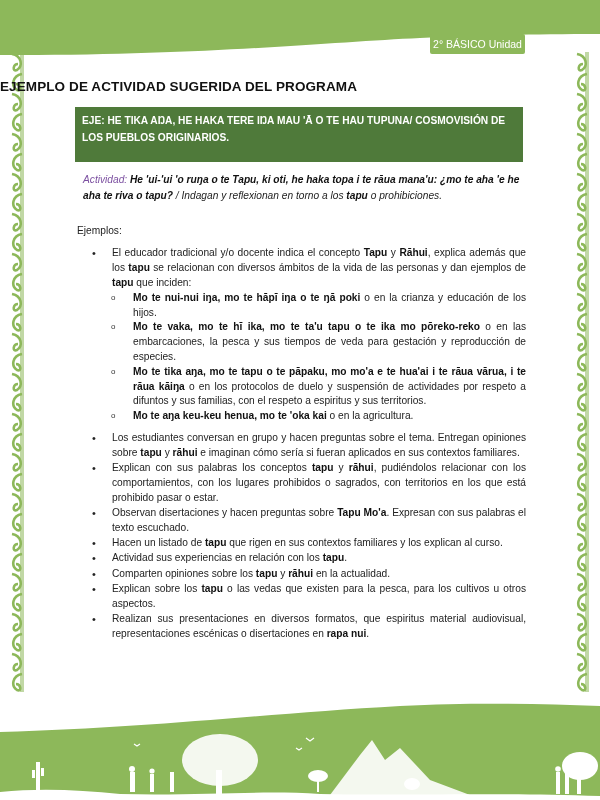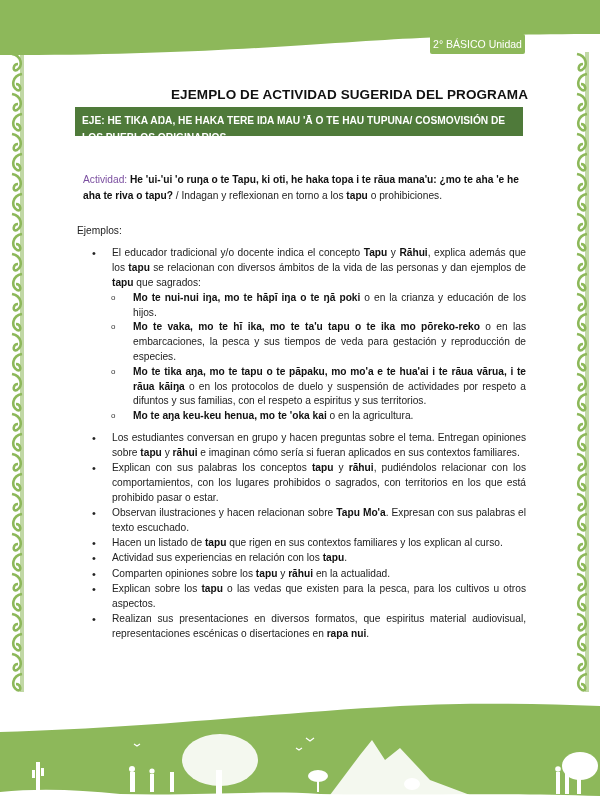--- a/index.html
+++ b/index.html
@@ -14,32 +14,32 @@
     background: #8db85a; color: #ffffff; font-size: 10.5px; line-height: 20px;
     text-align: center; border-radius: 2px;
   }
   .badge-stem { position: absolute; left: 501px; top: 28px; width: 2px; height: 8px; background: #8db85a; }
 
   .border-strip { position: absolute; top: 52px; width: 14px; height: 640px; }
   .border-left { left: 10px; }
   .border-right { left: 575px; }
 
   .title {
-    position: absolute; left: 0; width: 528px; top: 87px; text-align: right;
+    position: absolute; left: 0; width: 528px; top: 79px; text-align: left;
     font-weight: bold; font-size: 13.5px; color: #111; letter-spacing: 0.1px;
   }
   .eje-box {
-    position: absolute; left: 75px; top: 107px; width: 448px; height: 29px;
+    position: absolute; left: 75px; top: 107px; width: 448px; height: 55px;
     background: #4f7a3a; color: #ffffff; font-weight: bold; font-size: 10.2px;
     line-height: 17px; padding: 5px 4px 0 7px;
   }
 
   .activity {
     position: absolute; left: 83px; top: 172px; width: 440px;
-    font-size: 10.2px; line-height: 15.5px; color: #222;
+    font-size: 10.2px; line-height: 15.5px; color: #222; font-style: italic;
   }
   .activity .lbl { color: #7b4fa0; }
   .activity b { color: #111; }
 
   .ejemplos { position: absolute; left: 77px; top: 225px; font-size: 10.2px; color: #222; text-align: right; }
 
   .list1 { position: absolute; left: 92px; top: 246px; width: 434px; }
   .list2 { position: absolute; left: 92px; top: 431px; width: 434px; }
   .b-item { position: relative; padding-left: 20px; font-size: 10.2px; line-height: 14.8px; text-align: justify; margin-bottom: 0.5px; }
   .b-item .dot { position: absolute; left: 0; top: 0; font-size: 11px; }
@@ -81,21 +81,21 @@
 <div class="activity">
   <span class="lbl">Actividad:</span>
   <b>He 'ui-'ui 'o ruŋa o te Tapu, ki oti, he haka topa i te rāua mana'u: ¿mo te aha 'e he aha te riva o tapu?</b><span> / </span><span>Indagan y reflexionan en torno a los </span><b>tapu</b><span> o prohibiciones.</span>
 </div>
 
 <div class="ejemplos">Ejemplos:</div>
 
 <div class="list1">
   <div class="b-item">
     <span class="dot">•</span>
-    <span>El educador tradicional y/o docente indica el concepto </span><b>Tapu</b><span> y </span><b>Rāhui</b><span>, explica además que los </span><b>tapu</b><span> se relacionan con diversos ámbitos de la vida de las personas y dan ejemplos de </span><b>tapu</b><span> que sagrados:</span>
+    <span>El educador tradicional y/o docente indica el concepto </span><b>Tapu</b><span> y </span><b>Rāhui</b><span>, explica además que los </span><b>tapu</b><span> se relacionan con diversos ámbitos de la vida de las personas y dan ejemplos de </span><b>tapu</b><span> que inciden:</span>
   </div>
   <div class="sub-list">
     <div class="s-item">
       <span class="circ">o</span>
       <b>Mo te nui-nui iŋa, mo te hāpī iŋa o te ŋā poki</b><span> o en la crianza y educación de los hijos.</span>
     </div>
     <div class="s-item">
       <span class="circ">o</span>
       <b>Mo te vaka, mo te hī ika, mo te ta'u tapu o te ika mo pōreko-reko</b><span> o en las embarcaciones, la pesca y sus tiempos de veda para gestación y reproducción de especies.</span>
     </div>
@@ -114,21 +114,21 @@
   <div class="b-item">
     <span class="dot">•</span>
     <span>Los estudiantes conversan en grupo y hacen preguntas sobre el tema. Entregan opiniones sobre </span><b>tapu</b><span> y </span><b>rāhui</b><span> e imaginan cómo sería si fueran aplicados en sus contextos familiares.</span>
   </div>
   <div class="b-item">
     <span class="dot">•</span>
     <span>Explican con sus palabras los conceptos </span><b>tapu</b><span> y </span><b>rāhui</b><span>, pudiéndolos relacionar con los comportamientos, con los lugares prohibidos o sagrados, con territorios en los que está prohibido pasar o estar.</span>
   </div>
   <div class="b-item">
     <span class="dot">•</span>
-    <span>Observan ilustraciones y hacen relacionan sobre </span><b>Tapu Mo'a</b><span>. Expresan con sus palabras el texto escuchado.</span>
+    <span>Observan disertaciones y hacen preguntas sobre </span><b>Tapu Mo'a</b><span>. Expresan con sus palabras el texto escuchado.</span>
   </div>
   <div class="b-item">
     <span class="dot">•</span>
     <span>Hacen un listado de </span><b>tapu</b><span> que rigen en sus contextos familiares y los explican al curso.</span>
   </div>
   <div class="b-item">
     <span class="dot">•</span>
     <span>Actividad sus experiencias en relación con los </span><b>tapu</b><span>.</span>
   </div>
   <div class="b-item">

